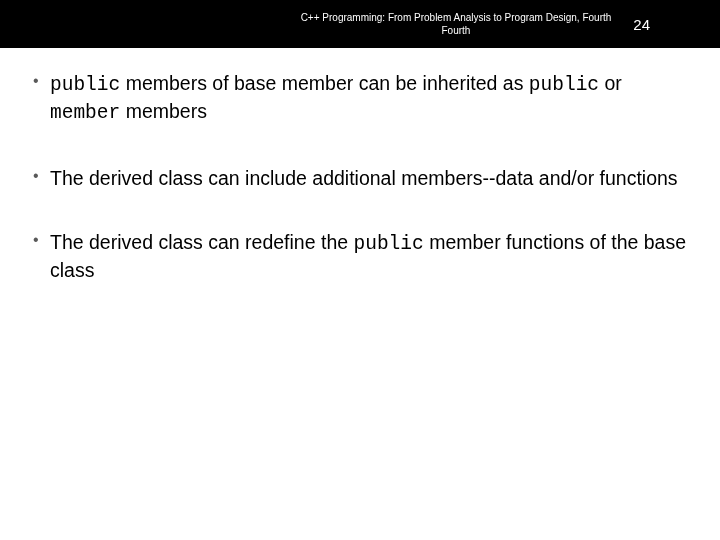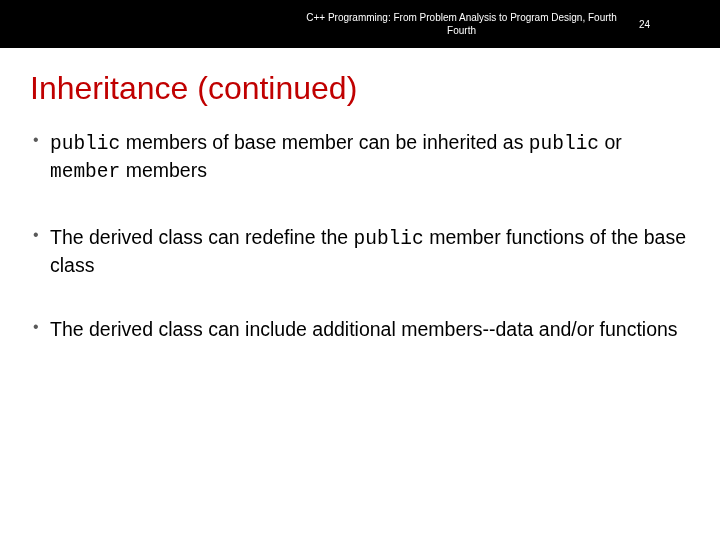--- a/index.html
+++ b/index.html
@@ -23,21 +23,21 @@
       justify-content: flex-end;
       padding-right: 70px;
       font-size: 10px;
     }
     .header-text {
       text-align: center;
       line-height: 1.3;
       margin-right: 22px;
     }
     .page-number {
-      font-size: 10px;
+      font-size: 15px;
     }
     .content {
       padding: 22px 30px 0 30px;
     }
     .title {
       color: #c00000;
       font-size: 32px;
       font-weight: normal;
       margin-bottom: 22px;
     }
@@ -70,31 +70,30 @@
 
 <div class="header-bar">
   <div class="header-text">
     <span>C++ Programming: From Problem Analysis to Program Design, Fourth</span><br>
     <span>Fourth</span>
   </div>
   <div class="page-number">24</div>
 </div>
 
 <div class="content">
-  <h1 class="title">Inheritance (continued)</h1>
 
   <ul class="bullet-list">
 
     <li class="bullet-item">
       <span class="mono">public</span><span> members of base member can be inherited as </span><span class="mono">public</span><span> or </span><span class="mono">member</span><span> members</span>
     </li>
 
     <li class="bullet-item">
-      <span>The derived class can redefine the </span><span class="mono">public</span><span> member functions of the base class</span>
+      <span>The derived class can include additional members--data and/or functions</span>
     </li>
 
     <li class="bullet-item">
-      <span>The derived class can include additional members--data and/or functions</span>
+      <span>The derived class can redefine the </span><span class="mono">public</span><span> member functions of the base class</span>
     </li>
 
 
   </ul>
 </div>
 
 </body></html>

